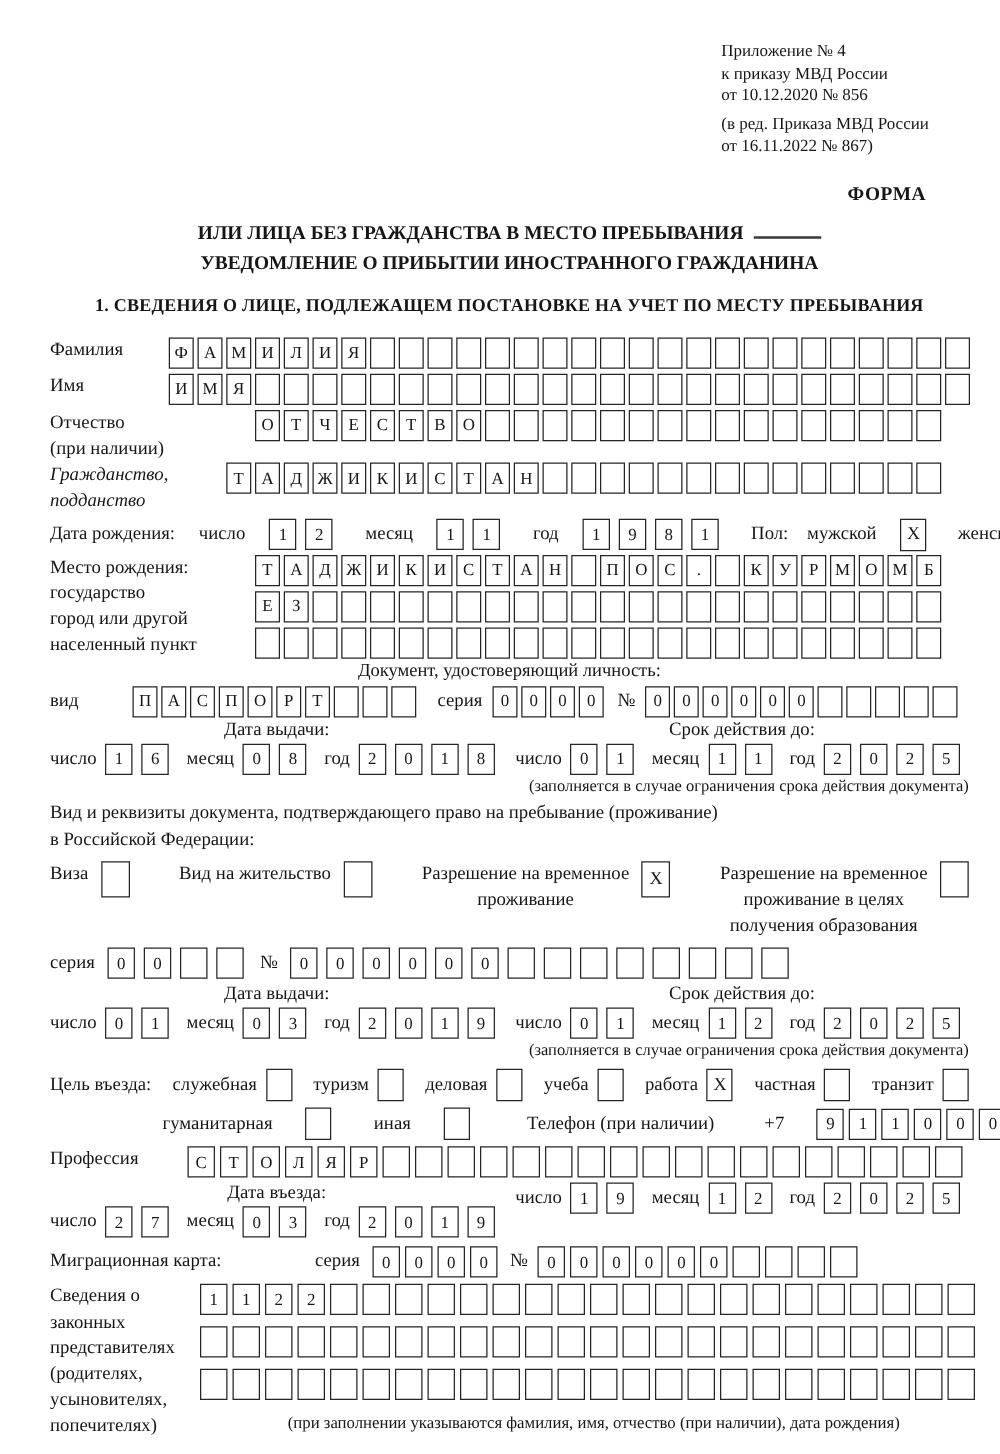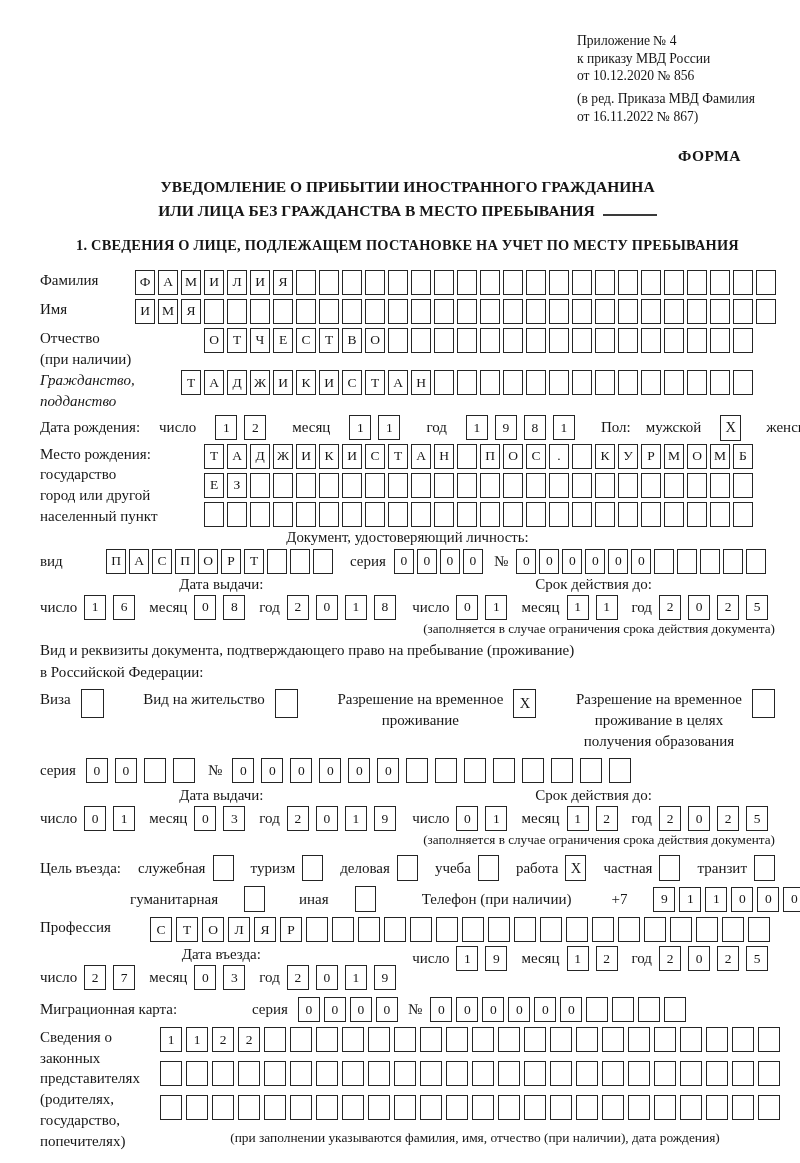--- a/index.html
+++ b/index.html
@@ -46,31 +46,31 @@
 </head>
 <body>
 
 <div class="page">
 
   <div class="annex">
     <div>Приложение № 4</div>
     <div>к приказу МВД России</div>
     <div>от 10.12.2020 № 856</div>
     <div class="gap"></div>
-    <div>(в ред. Приказа МВД Фамилия</div>
+    <div>(в ред. Приказа МВД России</div>
     <div>от 16.11.2022 № 867)</div>
   </div>
 
   <div class="form-label">ФОРМА</div>
 
   <div class="title">
+    <div>
+      <span>ИЛИ ЛИЦА БЕЗ ГРАЖДАНСТВА В МЕСТО ПРЕБЫВАНИЯ</span><span class="underline"></span>
+    </div>
     <div>УВЕДОМЛЕНИЕ О ПРИБЫТИИ ИНОСТРАННОГО ГРАЖДАНИНА</div>
-    <div>
-      <span>ИЛИ ЛИЦА БЕЗ ГРАЖДАНСТВА В МЕСТО ПРЕБЫВАНИЯ</span><span class="underline"></span>
-    </div>
   </div>
 
   <div class="sec1">1. СВЕДЕНИЯ О ЛИЦЕ, ПОДЛЕЖАЩЕМ ПОСТАНОВКЕ НА УЧЕТ ПО МЕСТУ ПРЕБЫВАНИЯ</div>
 
   <div class="frow" style="margin-top:16px;">
     <div class="lbl" style="width:95px;">Фамилия</div>
     <div class="cells">
         <span class="cell">Ф</span>
         <span class="cell">А</span>
         <span class="cell">М</span>
@@ -661,21 +661,21 @@
         <span class="cell"></span>
       </div>
   </div>
 
   <div class="frow" style="margin-top:5px;">
     <div class="lbl" style="width:120px;">
       <div>Сведения о</div>
       <div>законных</div>
       <div>представителях</div>
       <div>(родителях,</div>
-      <div>государство,</div>
+      <div>усыновителях,</div>
       <div>попечителях)</div>
     </div>
     <div>
       <div class="cells w" style="margin-bottom:9px;">
           <span class="cell">1</span>
           <span class="cell">1</span>
           <span class="cell">2</span>
           <span class="cell">2</span>
           <span class="cell"></span>
           <span class="cell"></span>

